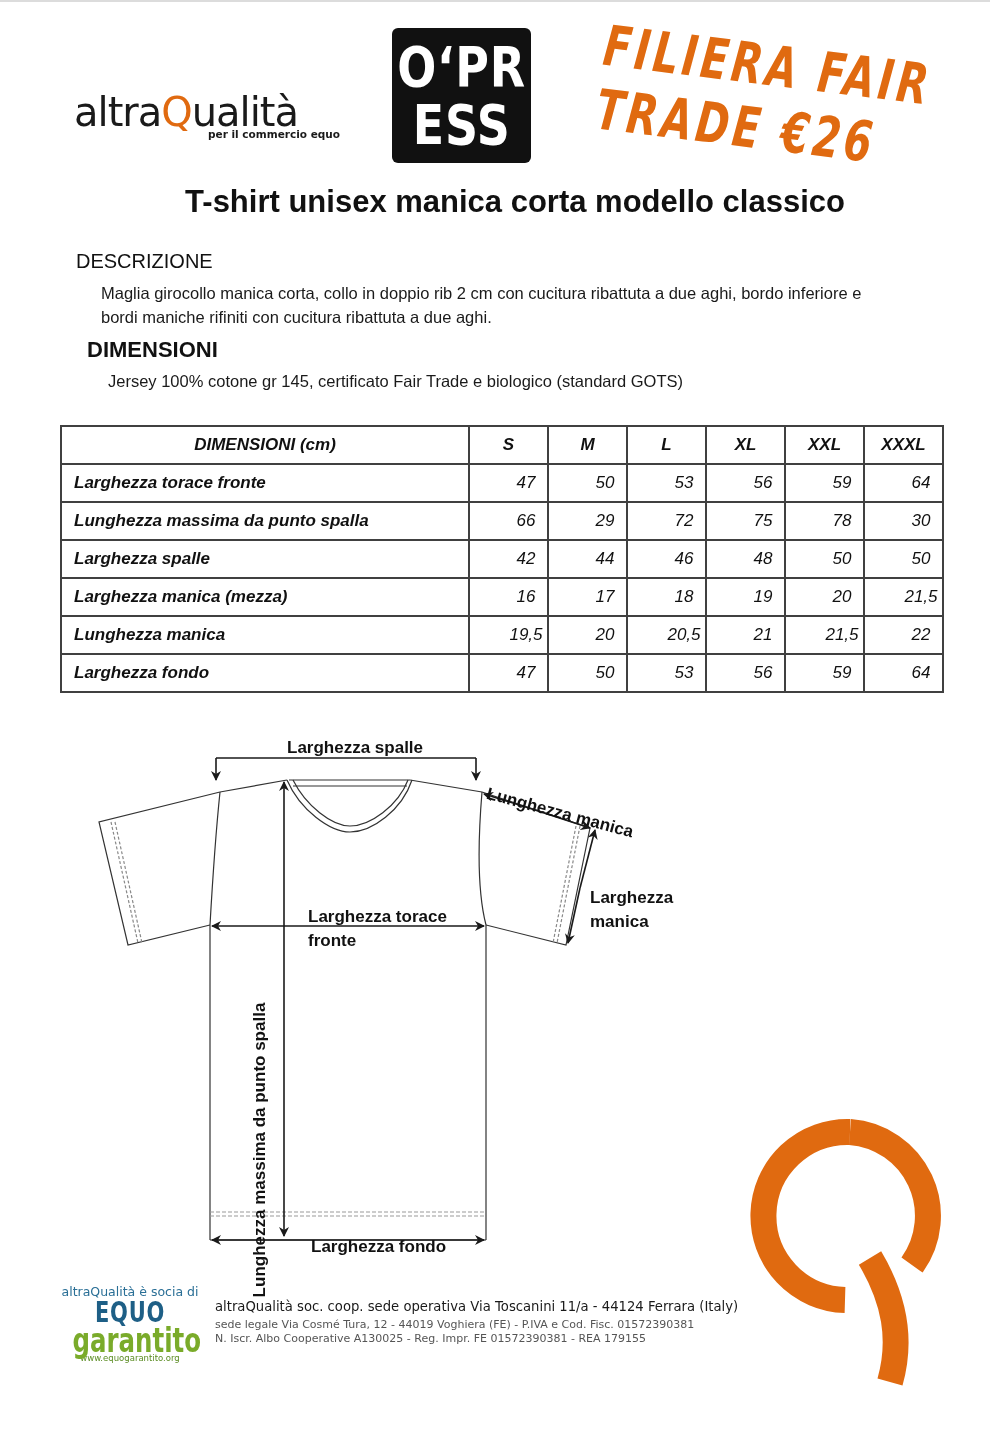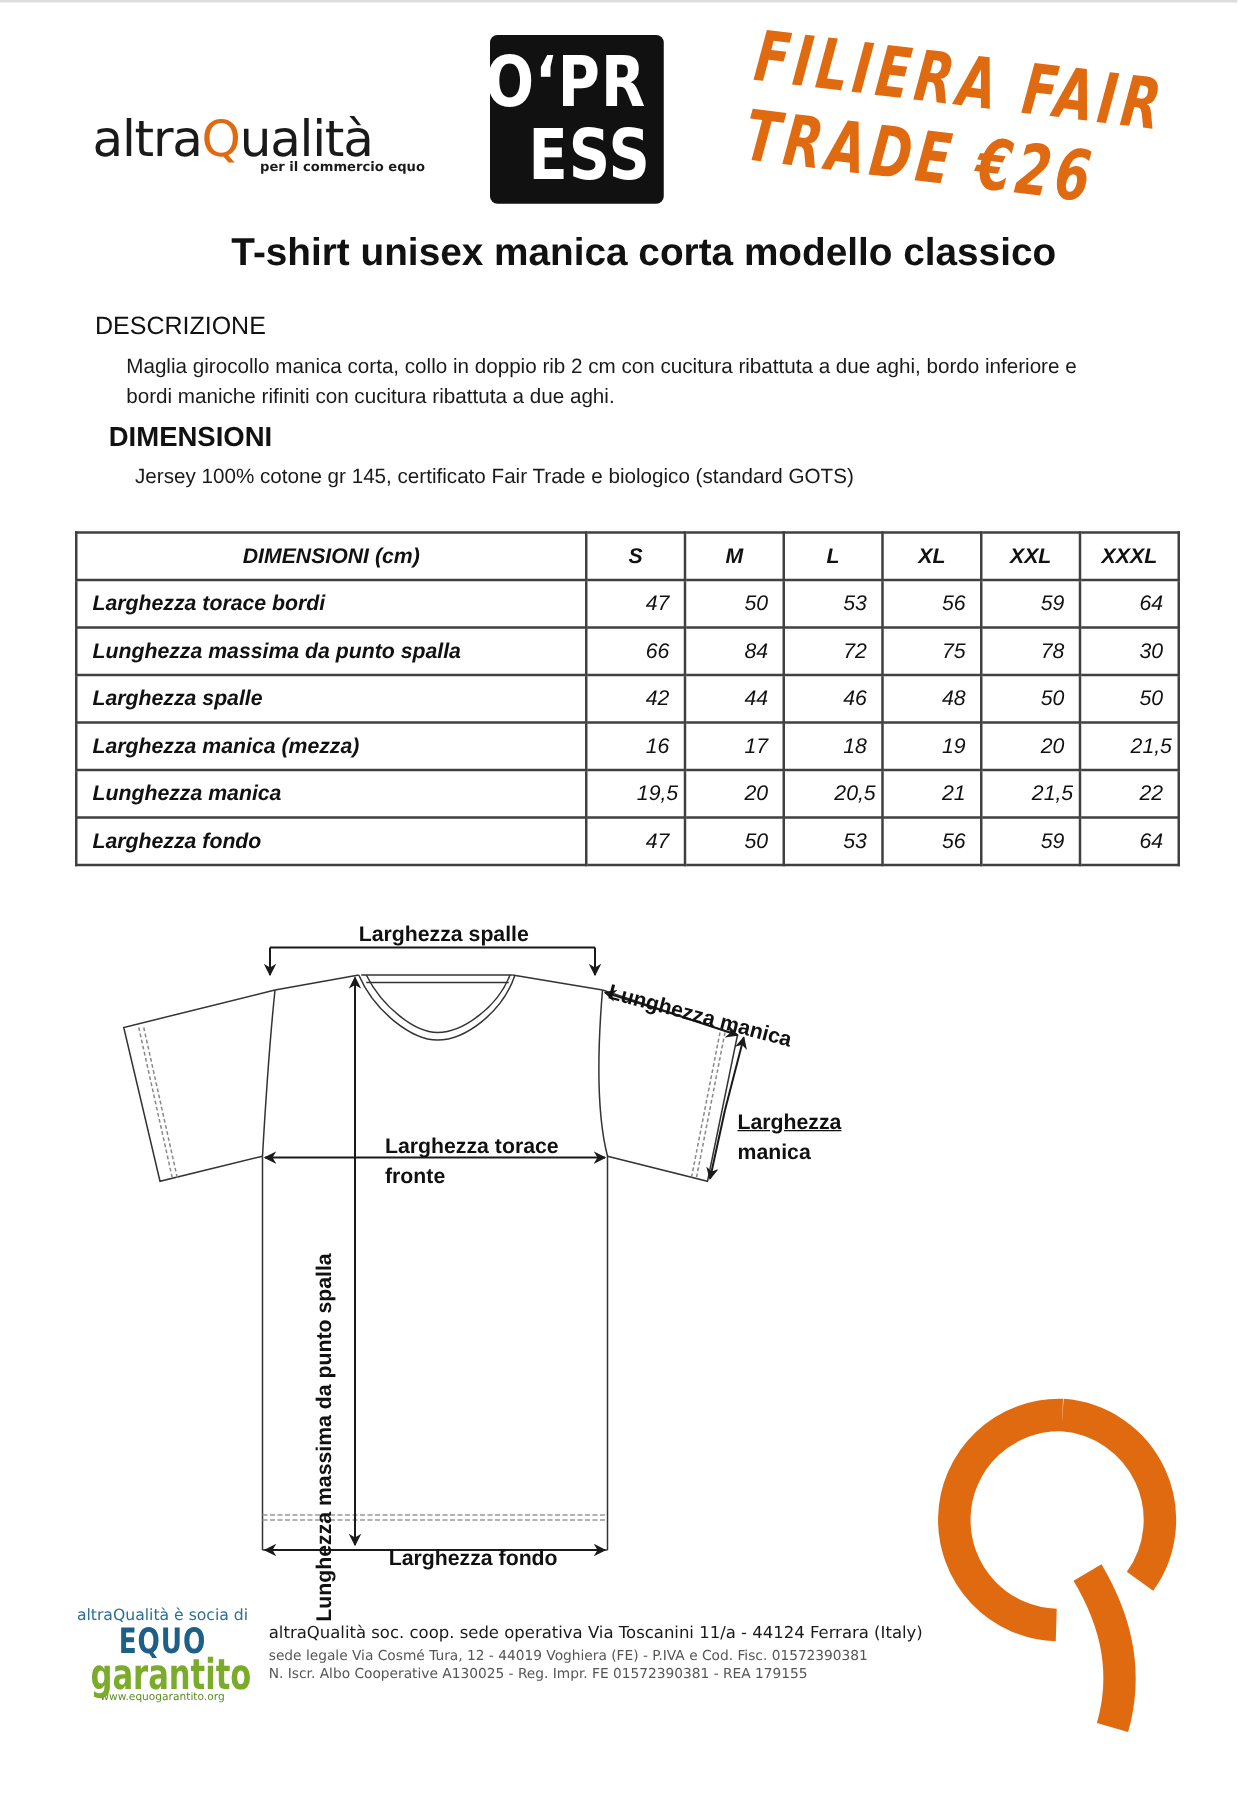--- a/index.html
+++ b/index.html
@@ -6,21 +6,21 @@
     html, body { width: 990px; height: 1436px; background: #ffffff; overflow: hidden; }
     body { position: relative; font-family: "Liberation Sans", sans-serif; color: #111; }
     .topline { position: absolute; left: 0; top: 0; width: 990px; height: 2px; background: #dcdcdc; }
 
     
     .aq-logo { position: absolute; left: 74px; top: 88px; width: 270px; height: 80px; }
     .aq-word { position: absolute; left: 0; top: 0; font-family: "DejaVu Sans", sans-serif; font-size: 40px; letter-spacing: -1px; color: #1a1a1a; line-height: 48px; white-space: nowrap; }
     .aq-word .q { color: #e06a10; }
     .aq-tag { position: absolute; left: 134px; top: 40px; font-family: "DejaVu Sans", sans-serif; font-size: 10.5px; color: #1a1a1a; font-weight: bold; white-space: nowrap; }
 
-    .opress { position: absolute; left: 392px; top: 28px; width: 139px; height: 135px; background: #111; border-radius: 6px; color: #fff; font-family: "DejaVu Sans", sans-serif; font-weight: bold; display: flex; flex-direction: column; align-items: flex-end; justify-content: center; line-height: 58px; }
+    .opress { position: absolute; left: 392px; top: 28px; width: 139px; height: 135px; background: #111; border-radius: 6px; color: #fff; font-family: "DejaVu Sans", sans-serif; font-weight: bold; display: flex; flex-direction: column; align-items: center; justify-content: center; line-height: 58px; }
     .opress span { font-size: 56px; letter-spacing: 1px; transform: scaleX(0.82); display: block; }
 
     .stamp { position: absolute; left: 608px; top: 14px; width: 340px; transform: rotate(7deg); transform-origin: left top; color: #e06a10; font-family: "DejaVu Sans", sans-serif; font-weight: bold; font-style: italic; font-size: 56px; line-height: 64px; letter-spacing: 5px; }
     .stamp div { transform: scaleX(0.72); transform-origin: left center; white-space: nowrap; }
 
     
     .title { position: absolute; left: 0; top: 184px; width: 1030px; text-align: center; font-size: 31px; font-weight: bold; color: #111; }
     .h-desc { position: absolute; left: 76px; top: 250px; font-size: 20px; font-weight: normal; }
     .p-desc { position: absolute; left: 101px; top: 281px; width: 800px; font-size: 16.5px; line-height: 24px; color: #1a1a1a; }
     .h-mat { position: absolute; left: 87px; top: 337px; font-size: 22px; font-weight: bold; }
@@ -88,32 +88,32 @@
       <th>S</th>
       <th>M</th>
       <th>L</th>
       <th>XL</th>
       <th>XXL</th>
       <th>XXXL</th>
     </tr>
   </thead>
   <tbody>
     <tr>
-      <td class="lbl">Larghezza torace bordi</td>
+      <td class="lbl">Larghezza torace fronte</td>
       <td class="val">47</td>
       <td class="val">50</td>
       <td class="val">53</td>
       <td class="val">56</td>
       <td class="val">59</td>
       <td class="val">64</td>
     </tr>
     <tr>
       <td class="lbl">Lunghezza massima da punto spalla</td>
       <td class="val">66</td>
-      <td class="val">84</td>
+      <td class="val">29</td>
       <td class="val">72</td>
       <td class="val">75</td>
       <td class="val">78</td>
       <td class="val">30</td>
     </tr>
     <tr>
       <td class="lbl">Larghezza spalle</td>
       <td class="val">42</td>
       <td class="val">44</td>
       <td class="val">46</td>
@@ -200,21 +200,21 @@
 
       <path d="M535,810 L484,794" marker-end="url(#ah)"></path>
       <path d="M535,810 L590,828" marker-end="url(#ah)"></path>
 
       <path d="M580,888 L595,830" marker-end="url(#ah)"></path>
       <path d="M580,888 L568,943" marker-end="url(#ah)"></path>
     </g>
   </svg>
   <div class="dlabel" style="left:207px; top:6px;">Larghezza spalle</div>
   <div class="dlabel" style="left:410px; top:52px; transform: rotate(15deg); transform-origin:left top;">Lunghezza manica</div>
-  <div class="dlabel" style="left:510px; top:156px;text-decoration:underline;">Larghezza</div>
+  <div class="dlabel" style="left:510px; top:156px;">Larghezza</div>
   <div class="dlabel" style="left:510px; top:180px;">manica</div>
   <div class="dlabel" style="left:228px; top:175px;">Larghezza torace</div>
   <div class="dlabel" style="left:228px; top:199px;">fronte</div>
   <div class="dlabel" style="left:180px; top:420px; width:0; height:0;">
     <div class="dlabel" style="left:-150px; top:-12px; transform: rotate(-90deg); transform-origin:150px 12px; width:300px; text-align:center;">Lunghezza massima da punto spalla</div>
   </div>
   <div class="dlabel" style="left:231px; top:505px;">Larghezza fondo</div>
 </div>
 
 <div class="eg-block">

